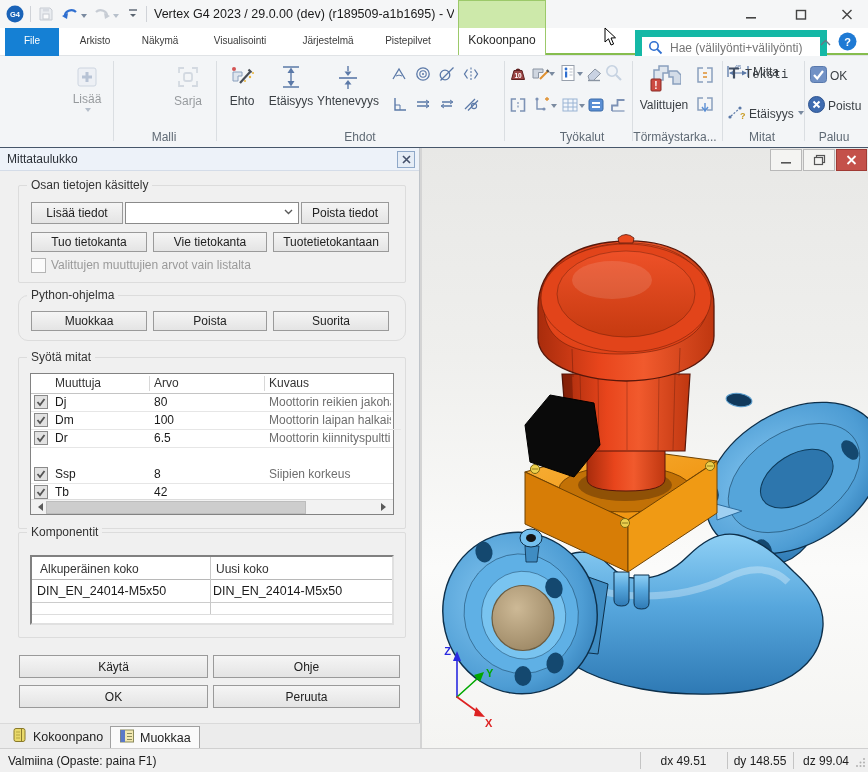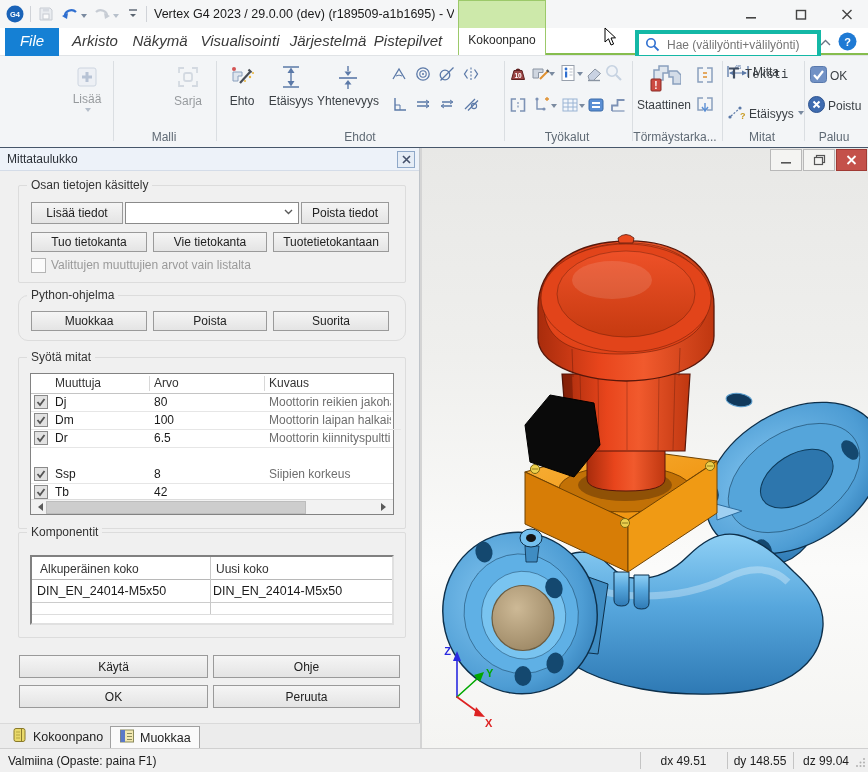--- a/index.html
+++ b/index.html
@@ -5,26 +5,26 @@
   html,body{margin:0;padding:0;background:#d8d8d8;font-family:"Liberation Sans","DejaVu Sans",sans-serif;}
   #app{position:relative;width:868px;height:772px;background:#f5f6f7;overflow:hidden;font-size:12px;color:#222;}
   .abs{position:absolute;}
   
   #titlebar{position:absolute;left:0;top:0;width:868px;height:28px;background:#f5f6f7;}
   .qat-sep{position:absolute;top:6px;width:1px;height:16px;background:#d0d3d8;}
   #win-title{position:absolute;left:154px;top:7px;width:300px;white-space:nowrap;overflow:hidden;color:#1a1a1a;font-size:12.5px;}
   .winbtn{position:absolute;top:5px;width:30px;height:19px;display:flex;align-items:center;justify-content:center;}
   
   #tabrow{position:absolute;left:0;top:28px;width:868px;height:27px;background:#ffffff;border-bottom:1px solid #e0e3e6;}
-  .mtab{position:absolute;top:0;height:37px;line-height:26px;text-align:center;color:#3a3a3a;font-size:15px;font-style:italic;}
+  .mtab{position:absolute;top:0;height:37px;line-height:26px;text-align:center;color:#3a3a3a;font-size:10px;}
   #tab-file{background:#1580d4;color:#fff;}
   #green-block{position:absolute;left:458px;top:0;width:88px;height:30px;background:#cde9aa;border:1px solid #9cc96a;box-sizing:border-box;}
   #tab-kokoonpano{position:absolute;left:458px;top:28px;width:88px;height:27px;background:#fff;border-left:1px solid #9cc96a;border-right:1px solid #9cc96a;line-height:25px;text-align:center;color:#2a2a2a;box-sizing:border-box;}
   #green-underline{position:absolute;left:546px;top:53px;width:322px;height:2px;background:#86bd4e;}
-  #searchbox{position:absolute;left:635px;top:30px;width:178px;height:21px;border:4px solid #14b8a6;background:#fff;}
+  #searchbox{position:absolute;left:635px;top:30px;width:178px;height:21px;border:7px solid #14b8a6;background:#fff;}
   #searchbox input{position:absolute;left:26px;top:1px;width:148px;height:17px;border:0;outline:0;font-size:12px;font-family:inherit;color:#333;}
   
   #ribbon{position:absolute;left:0;top:56px;width:868px;height:91px;background:#f3f5f7;}
   #ribbon::after{content:"";position:absolute;left:0;bottom:-2px;width:100%;height:2px;background:#46566a;}
   .rsep{position:absolute;top:5px;width:1px;height:80px;background:#dadee2;}
   .rgl{position:absolute;top:74px;font-size:12px;color:#5f6a75;text-align:center;white-space:nowrap;}
   .rbtn{position:absolute;text-align:center;color:#3a3f44;border-radius:3px;font-size:12px;}
   .rbtn .lbl{display:block;line-height:13px;margin-top:1px;white-space:nowrap;}
   .sel{background:#dcebf8;border:1px solid #7fb2e0;}
   .dis{opacity:.5;}
@@ -357,33 +357,33 @@
           <rect x="3" y="4" width="14" height="12" rx="2" fill="#5b8fd4" stroke="#3a6aa8"></rect>
           <path d="M6,8 h8 M6,12 h8" stroke="#fff" stroke-width="2"></path>
         </svg>
       </span>
     <span class="icell" style="left:607px;top:38px;">
         <svg width="20" height="20">
           <path d="M4,16 v-5.5 h5.5 v-5.5 h7" stroke="#7d92b5" stroke-width="1.8" fill="none"></path>
           <path d="M4,16 h12.5" stroke="#7d92b5" stroke-width="1.2"></path>
         </svg>
       </span>
-    <div class="rgl" style="left:504px;width:126px;">Työkalut</div>
+    <div class="rgl" style="left:519px;width:126px;">Työkalut</div>
     <div class="rsep" style="left:632px;"></div>
 
     <div class="rbtn" style="left:636px;top:4px;width:56px;height:60px;">
       <span style="display:inline-block;margin-top:1px;">
         <svg width="34" height="34">
             <path d="M12,5 h9 v7 h-5 v7 h-9 v-10 h5 Z" fill="#dfe6ee" stroke="#8aa0be" stroke-width="1.5"></path>
             <path d="M30,10 h-8 v6 h4 v7 h8 v-9 Z" fill="#d3dce8" stroke="#8aa0be" stroke-width="1.5"></path>
             <rect x="4" y="18" width="10" height="12" rx="1" fill="#cc4a42" stroke="#8a2a24"></rect>
             <text x="9" y="27.5" text-anchor="middle" font-size="10" font-weight="bold" fill="#fff">!</text>
           </svg>
       </span>
-      <span class="lbl">Staattinen</span>
+      <span class="lbl">Valittujen</span>
     </div>
     <span class="icell" style="left:694px;top:8px;">
         <svg width="22" height="20">
           <path d="M9,3 h-5 v14 h5" stroke="#8aa0be" stroke-width="1.5" fill="none"></path>
           <path d="M13,3 h5 v14 h-5" stroke="#8aa0be" stroke-width="1.5" fill="none"></path>
           <path d="M9,8 h4 M9,12 h4" stroke="#e09030" stroke-width="1.4"></path>
         </svg>
       </span>
     <span class="icell" style="left:694px;top:38px;">
         <svg width="22" height="20">

